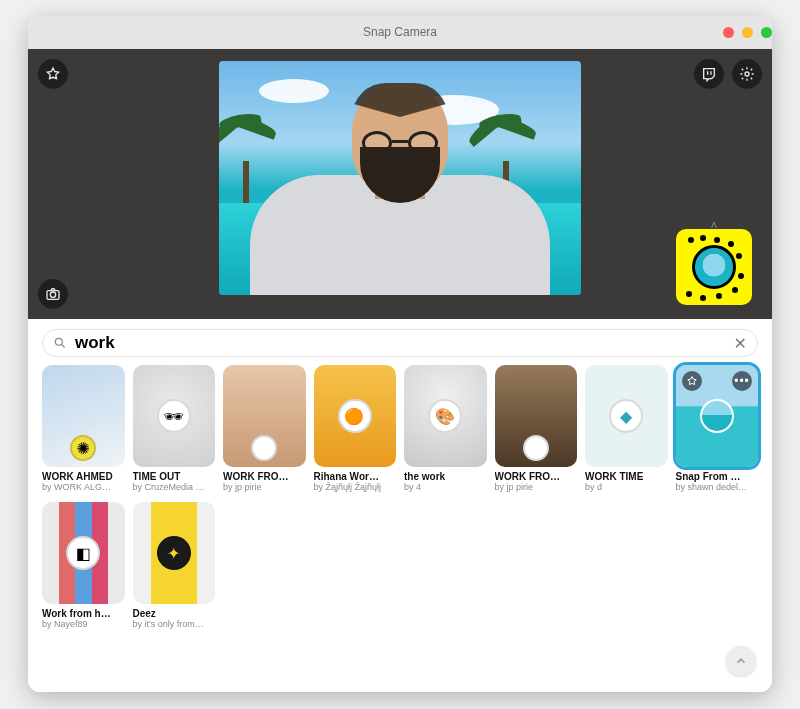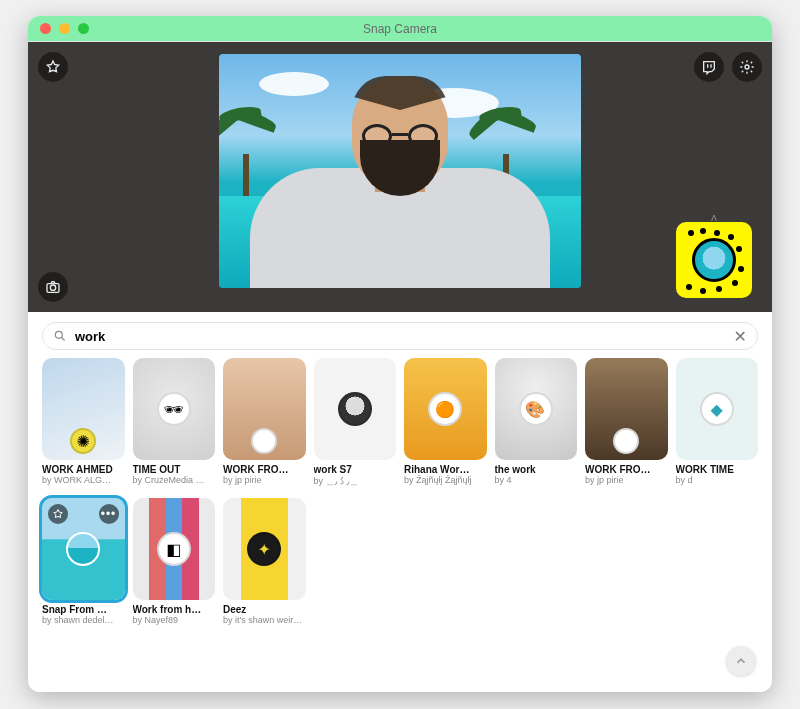--- a/index.html
+++ b/index.html
@@ -15,26 +15,27 @@
     left: 28px; top: 16px;
     width: 744px; height: 676px;
     background: #fff;
     border-radius: 12px;
     box-shadow: 0 6px 24px rgba(0,0,0,0.25);
     overflow: hidden;
     display: flex;
     flex-direction: column;
   }
   .titlebar {
-    height: 26px;
-    background: #86efac;
+    height: 33px;
+    background: #e5e5e5;
     display: flex;
     align-items: center;
     position: relative;
     border-bottom: 1px solid #e4e4e4;
+    justify-content: flex-end;
   }
   .traffic {
     display: flex;
     gap: 8px;
     padding-left: 12px;
   }
   .tl-btn { width: 11px; height: 11px; border-radius: 50%; }
   .tl-close { background:#ff5f57; }
   .tl-min { background:#febc2e; }
   .tl-max { background:#28c840; }
@@ -160,21 +161,21 @@
     border:1px solid #e3e3e3;
     border-radius: 14px;
     display:flex; align-items:center;
     padding: 0 10px;
     gap: 8px;
     font-size: 13px;
     color:#111;
   }
   .searchbar svg { width:14px; height:14px; stroke:#888; fill:none; stroke-width:2;}
   .searchbar input {
-    flex:1; border:none; outline:none; font-size:13px; font-weight:600; background:transparent;
+    flex:1; border:none; outline:none; font-size:17px; font-weight:600; background:transparent;
   }
   .searchbar .clear { color:#777; font-size:16px; cursor:pointer; }
 
   .grid {
     margin-top: 8px;
     display:grid;
     grid-template-columns: repeat(8, 1fr);
     gap: 10px 8px;
   }
   .card {
@@ -346,29 +347,20 @@
         <div class="card">
           <div class="thumb bg-face">
             <div class="lens-icon small-bottom" style="background: rgb(255, 255, 255);"></div>
           </div>
           <div class="caption">
             <div class="lens-title">WORK FRO…</div>
             <div class="lens-author">by jp pirie</div>
           </div>
         </div>
         <div class="card">
-          <div class="thumb bg-white">
-            <div class="lens-icon" style="background: radial-gradient(circle at 50% 40%, rgb(221, 221, 221) 0px, rgb(221, 221, 221) 40%, rgb(51, 51, 51) 41%, rgb(51, 51, 51) 100%);"></div>
-          </div>
-          <div class="caption">
-            <div class="lens-title">work      S7</div>
-            <div class="lens-author">by ＿٫ دُ ٫＿</div>
-          </div>
-        </div>
-        <div class="card">
           <div class="thumb bg-orange">
             <div class="lens-icon" style="background: rgb(255, 255, 255);">🟠</div>
           </div>
           <div class="caption">
             <div class="lens-title">Rihana Wor…</div>
             <div class="lens-author">by Žąjñųłj Žąjñųłj</div>
           </div>
         </div>
         <div class="card">
           <div class="thumb bg-grayblur">
@@ -420,21 +412,21 @@
             <div class="lens-title">Work from h…</div>
             <div class="lens-author">by Nayef89</div>
           </div>
         </div>
         <div class="card">
           <div class="thumb bg-yellow-stripes">
             <div class="lens-icon" style="background: rgb(26, 26, 26); color: rgb(242, 213, 49);">✦</div>
           </div>
           <div class="caption">
             <div class="lens-title">Deez</div>
-            <div class="lens-author">by it's shawn weir…</div>
+            <div class="lens-author">by it's only from…</div>
           </div>
         </div>
       </div>
 
     <div class="scroll-top">
       <svg viewBox="0 0 24 24" width="14" height="14" stroke="#9a9a9a" fill="none" stroke-width="3">
           <path d="M6 15l6-6 6 6"></path>
         </svg>
     </div>
   </div>

